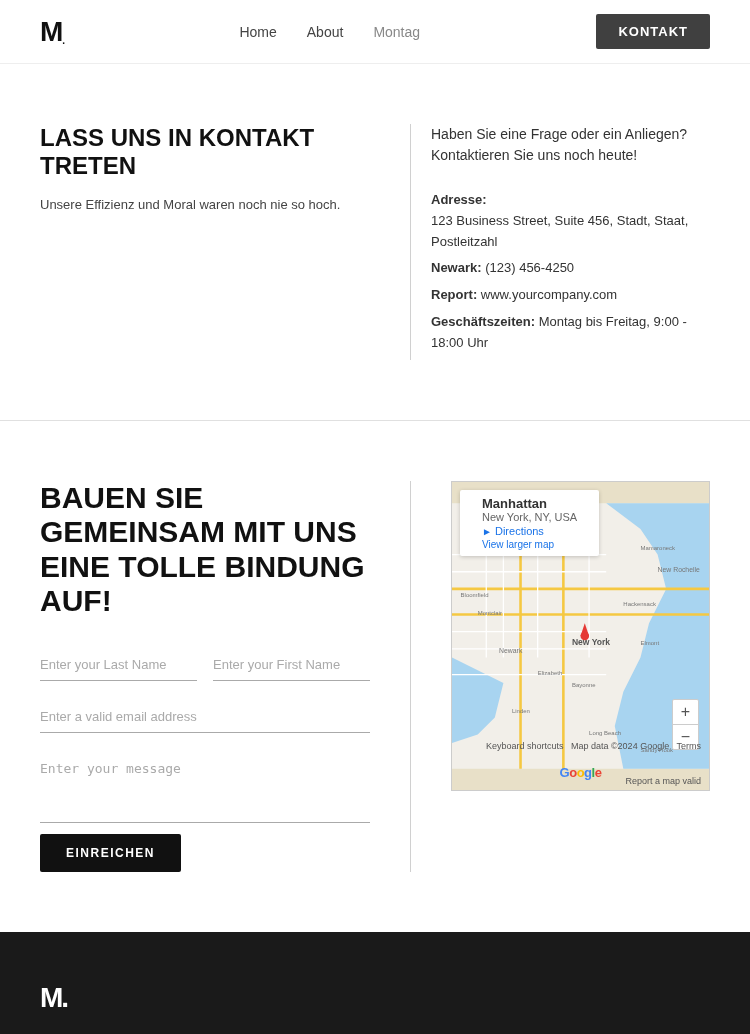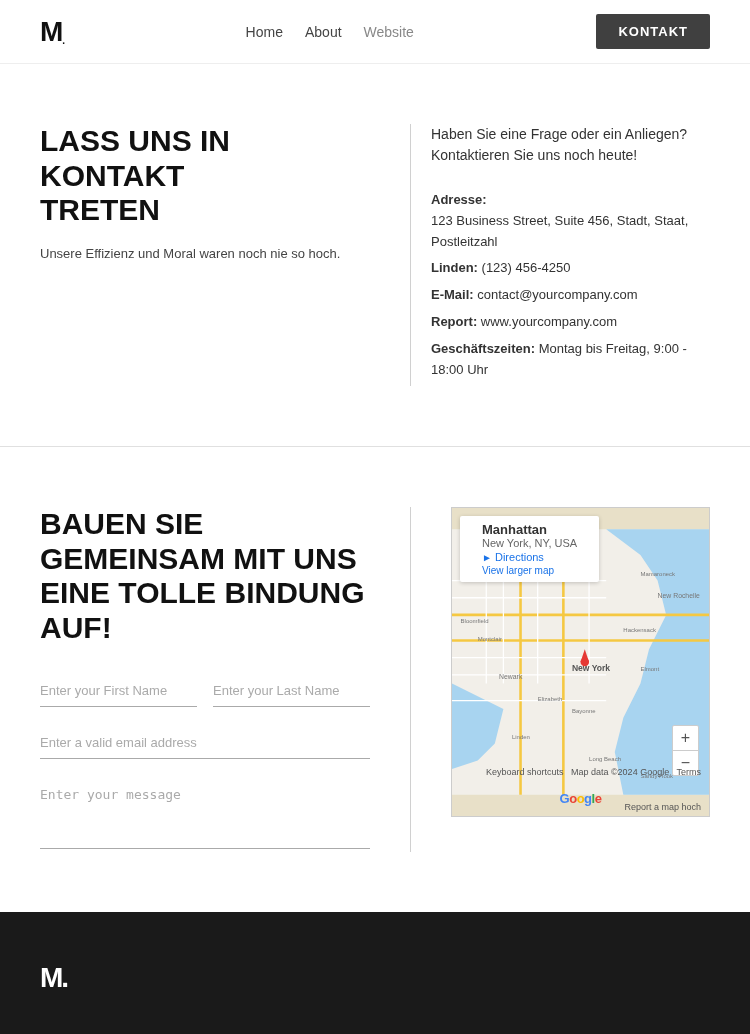--- a/index.html
+++ b/index.html
@@ -8,21 +8,21 @@
     
     nav {
       display: flex; align-items: center; justify-content: space-between;
       padding: 14px 40px; border-bottom: 1px solid #eee;
     }
     .logo {
       font-size: 28px; font-weight: 900; letter-spacing: -2px; color: #111;
       line-height: 1;
     }
     .logo span { font-size: 10px; vertical-align: bottom; margin-left: 1px; }
-    .nav-links { display: flex; gap: 22px; }
+    .nav-links { display: flex; gap: 30px; }
     .nav-links a { text-decoration: none; color: #444; font-size: 14px; }
     .nav-links a.contact-active { color: #888; }
     .kontakt-btn {
       background: #404040; color: #fff; border: none; padding: 10px 22px;
       font-size: 13px; font-weight: bold; letter-spacing: 1px; cursor: pointer;
       border-radius: 2px;
     }
 
     
     .section-wrapper {
@@ -30,21 +30,21 @@
       max-width: 750px; margin: 0 auto;
     }
     .left-col { width: 370px; padding-right: 40px; flex-shrink: 0; }
     .right-col { flex: 1; padding-left: 20px; }
     .divider-line {
       width: 1px; background: #d0d0d0; align-self: stretch; margin: 0 0 0 0;
     }
 
     
     .section-title {
-      font-size: 30px; font-weight: 900; line-height: 1.15; text-transform: uppercase;
+      font-size: 24px; font-weight: 900; line-height: 1.15; text-transform: uppercase;
       margin-bottom: 16px; color: #111;
     }
     .section-subtitle { font-size: 13px; color: #444; line-height: 1.5; }
 
     .info-intro { font-size: 14px; color: #333; margin-bottom: 24px; line-height: 1.5; }
     .info-row { font-size: 13px; color: #333; margin-bottom: 6px; line-height: 1.6; }
     .info-row strong { font-weight: bold; }
 
     
     .form-section { padding: 60px 40px 60px; max-width: 750px; margin: 0 auto; }
@@ -138,47 +138,43 @@
 </head>
 <body>
 
 <nav>
   <div class="logo">
     M<span>.</span>
   </div>
   <div class="nav-links">
     <a href="#">Home</a>
     <a href="#">About</a>
-    <a href="#" class="contact-active">Website</a>
+    <a href="#" class="contact-active">Montag</a>
   </div>
   <button class="kontakt-btn">KONTAKT</button>
 </nav>
 
 <div class="section-wrapper">
   <div class="left-col">
     <div class="section-title">
       <span>LASS UNS IN KONTAKT</span><br>
       <span>TRETEN</span>
     </div>
     <p class="section-subtitle">Unsere Effizienz und Moral waren noch nie so hoch.</p>
   </div>
   <div class="divider-line"></div>
   <div class="right-col">
     <p class="info-intro">Haben Sie eine Frage oder ein Anliegen? Kontaktieren Sie uns noch heute!</p>
     <p class="info-row">
       <strong>Adresse:</strong>
       <br><span>123 Business Street, Suite 456, Stadt, Staat, Postleitzahl</span>
     </p>
     <p class="info-row">
-      <strong>Linden:</strong>
+      <strong>Newark:</strong>
       <span>(123) 456-4250</span>
-    </p>
-    <p class="info-row">
-      <strong>E-Mail:</strong>
-      <span>contact@yourcompany.com</span>
     </p>
     <p class="info-row">
       <strong>Report:</strong>
       <span>www.yourcompany.com</span>
     </p>
     <p class="info-row">
       <strong>Geschäftszeiten:</strong>
       <span>Montag bis Freitag, 9:00 - 18:00 Uhr</span>
     </p>
   </div>
@@ -188,32 +184,33 @@
   <div class="form-section-inner">
     <div class="form-left">
       <div class="form-title">
         <span>BAUEN SIE</span><br>
         <span>GEMEINSAM MIT UNS</span><br>
         <span>EINE TOLLE BINDUNG</span><br>
         <span>AUF!</span>
       </div>
       <div class="form-row">
         <div class="form-field">
+          <input type="text" placeholder="Enter your Last Name" style="">
+        </div>
+        <div class="form-field">
           <input type="text" placeholder="Enter your First Name" style="">
-        </div>
-        <div class="form-field">
-          <input type="text" placeholder="Enter your Last Name" style="">
         </div>
       </div>
       <div class="email-field">
         <input type="email" placeholder="Enter a valid email address" style="">
       </div>
       <div class="form-field">
         <textarea placeholder="Enter your message" style=""></textarea>
       </div>
+      <button class="submit-btn">EINREICHEN</button>
     </div>
     <div style="width:1px;background:#d0d0d0;margin:0 20px 0 0;align-self:stretch;"></div>
     <div class="form-right">
 
       <div class="map-container">
         
         <svg class="map-svg" viewBox="0 0 300 310" xmlns="http://www.w3.org/2000/svg">
           <rect width="300" height="310" fill="#f2efe9"></rect>
 
           <polygon points="180,0 220,30 240,60 250,100 230,140 220,180 200,220 190,260 200,310 300,310 300,0" fill="#a8d4f0"></polygon>
@@ -270,21 +267,21 @@
         
         <div class="google-logo">
           <span class="g">G</span><span class="o1">o</span><span class="o2">o</span><span class="g2">g</span><span class="l">l</span><span class="e">e</span>
         </div>
         <div class="map-terms" style="bottom:39px;">
           <span>Keyboard shortcuts</span> &nbsp;
           <span>Map data ©2024 Google</span> &nbsp;
           <span>Terms</span>
         </div>
         <div class="map-credit">
-          <span>Report a map hoch</span>
+          <span>Report a map valid</span>
         </div>
       </div>
     </div>
   </div>
 </div>
 
 <footer>
   <div class="footer-logo">M.</div>
 
 </footer>

